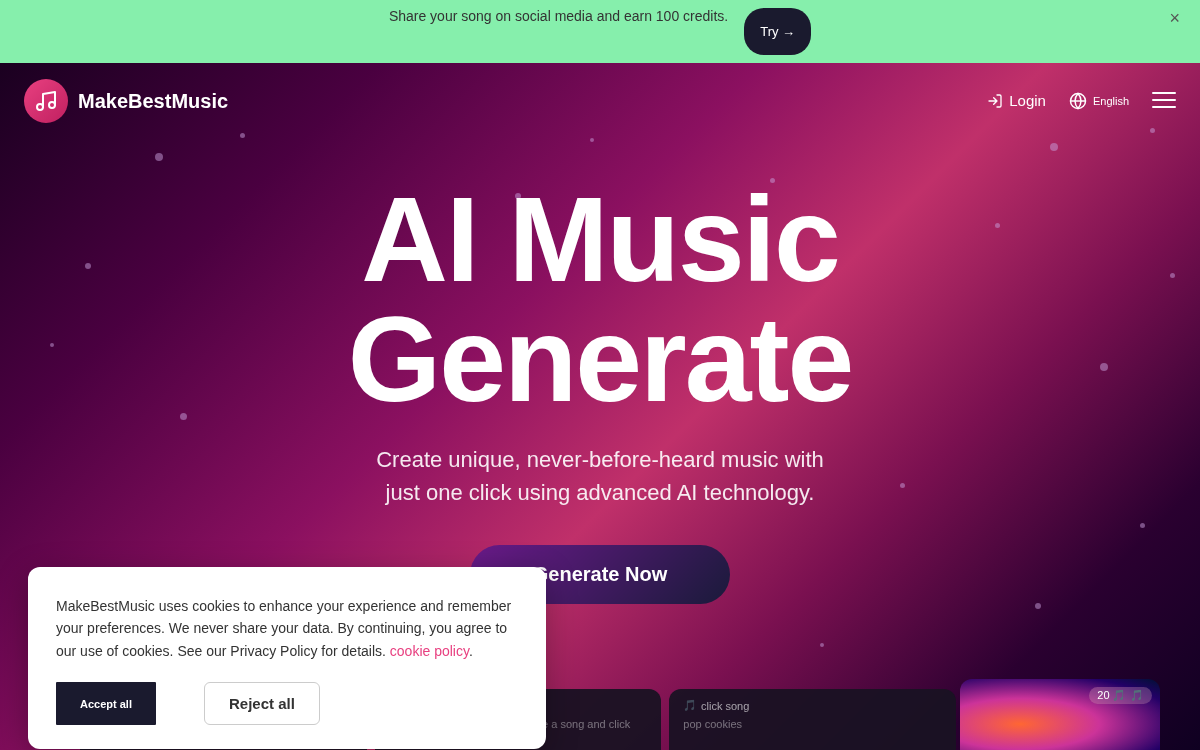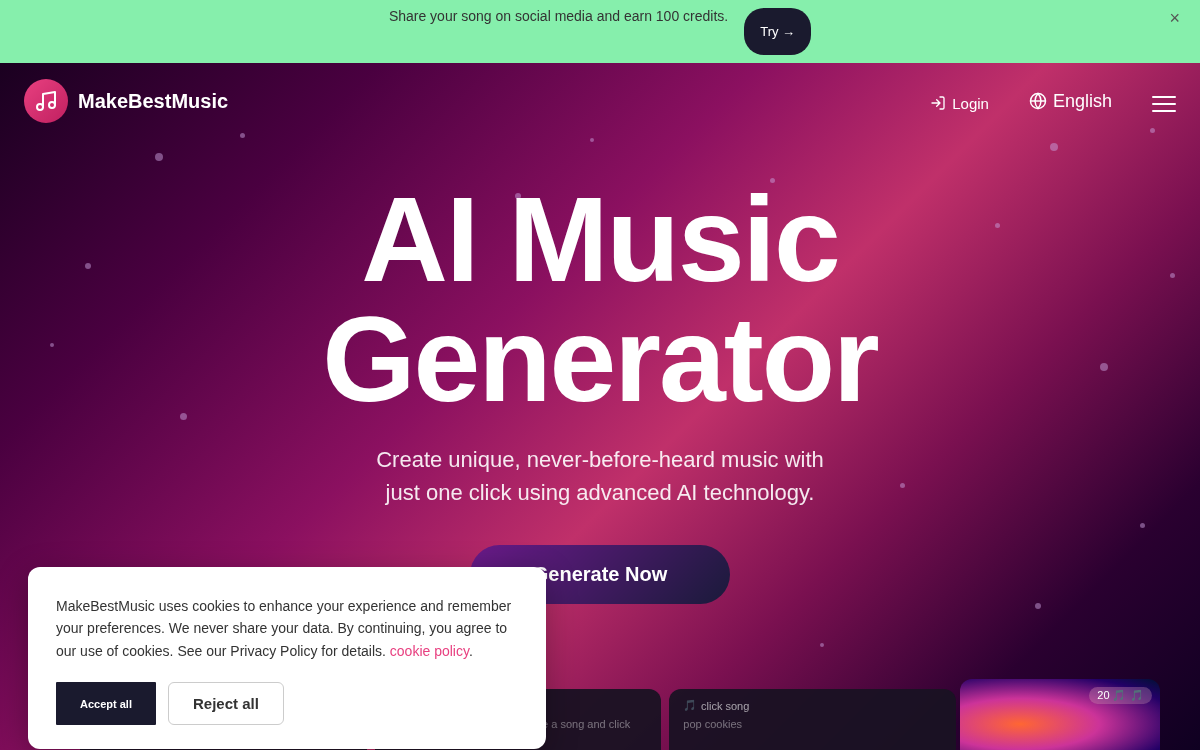--- a/index.html
+++ b/index.html
@@ -79,42 +79,42 @@
       width: 24px;
       height: 24px;
     }
     #nav .logo-text {
       color: white;
       font-size: 20px;
       font-weight: 600;
     }
     #nav .nav-right {
       display: flex;
-      align-items: flex-end;
-      gap: 40px;
+      align-items: flex-start;
+      gap: 23px;
     }
     #nav .login-btn {
       display: flex;
       align-items: center;
       gap: 6px;
       color: white;
       background: none;
       border: none;
       cursor: pointer;
       font-size: 15px;
     }
     #nav .language-btn {
       display: flex;
       align-items: center;
       gap: 6px;
       color: white;
       background: none;
       border: none;
       cursor: pointer;
-      font-size: 18px;
+      font-size: 11px;
     }
     #nav .menu-btn {
       background: none;
       border: none;
       cursor: pointer;
       display: flex;
       flex-direction: column;
       gap: 5px;
     }
     #nav .menu-btn span {
@@ -201,20 +201,21 @@
     }
     #cookie-banner .reject-btn {
       background: white;
       color: #333;
       border: 1.5px solid #ccc;
       border-radius: 6px;
       padding: 12px 24px;
       font-size: 15px;
       font-weight: 600;
       cursor: pointer;
+      margin-left: 36px;
     }
 
     
     .bottom-strip {
       position: absolute;
       bottom: 0;
       left: 0;
       right: 0;
       height: 90px;
       display: flex;
@@ -338,21 +339,21 @@
         <span></span>
         <span></span>
         <span></span>
       </button>
     </div>
   </nav>
 
   <div id="hero-content">
     <h1 id="hero-title">
       <span>AI Music</span><br>
-      <span>Generator</span>
+      <span>Generate</span>
     </h1>
     <p id="hero-subtitle">
       <span>Create unique, never-before-heard music with</span><br>
       <span>just one click using advanced AI technology.</span>
     </p>
     <div id="hero-cta">
       <button>Generate Now</button>
     </div>
   </div>
 

